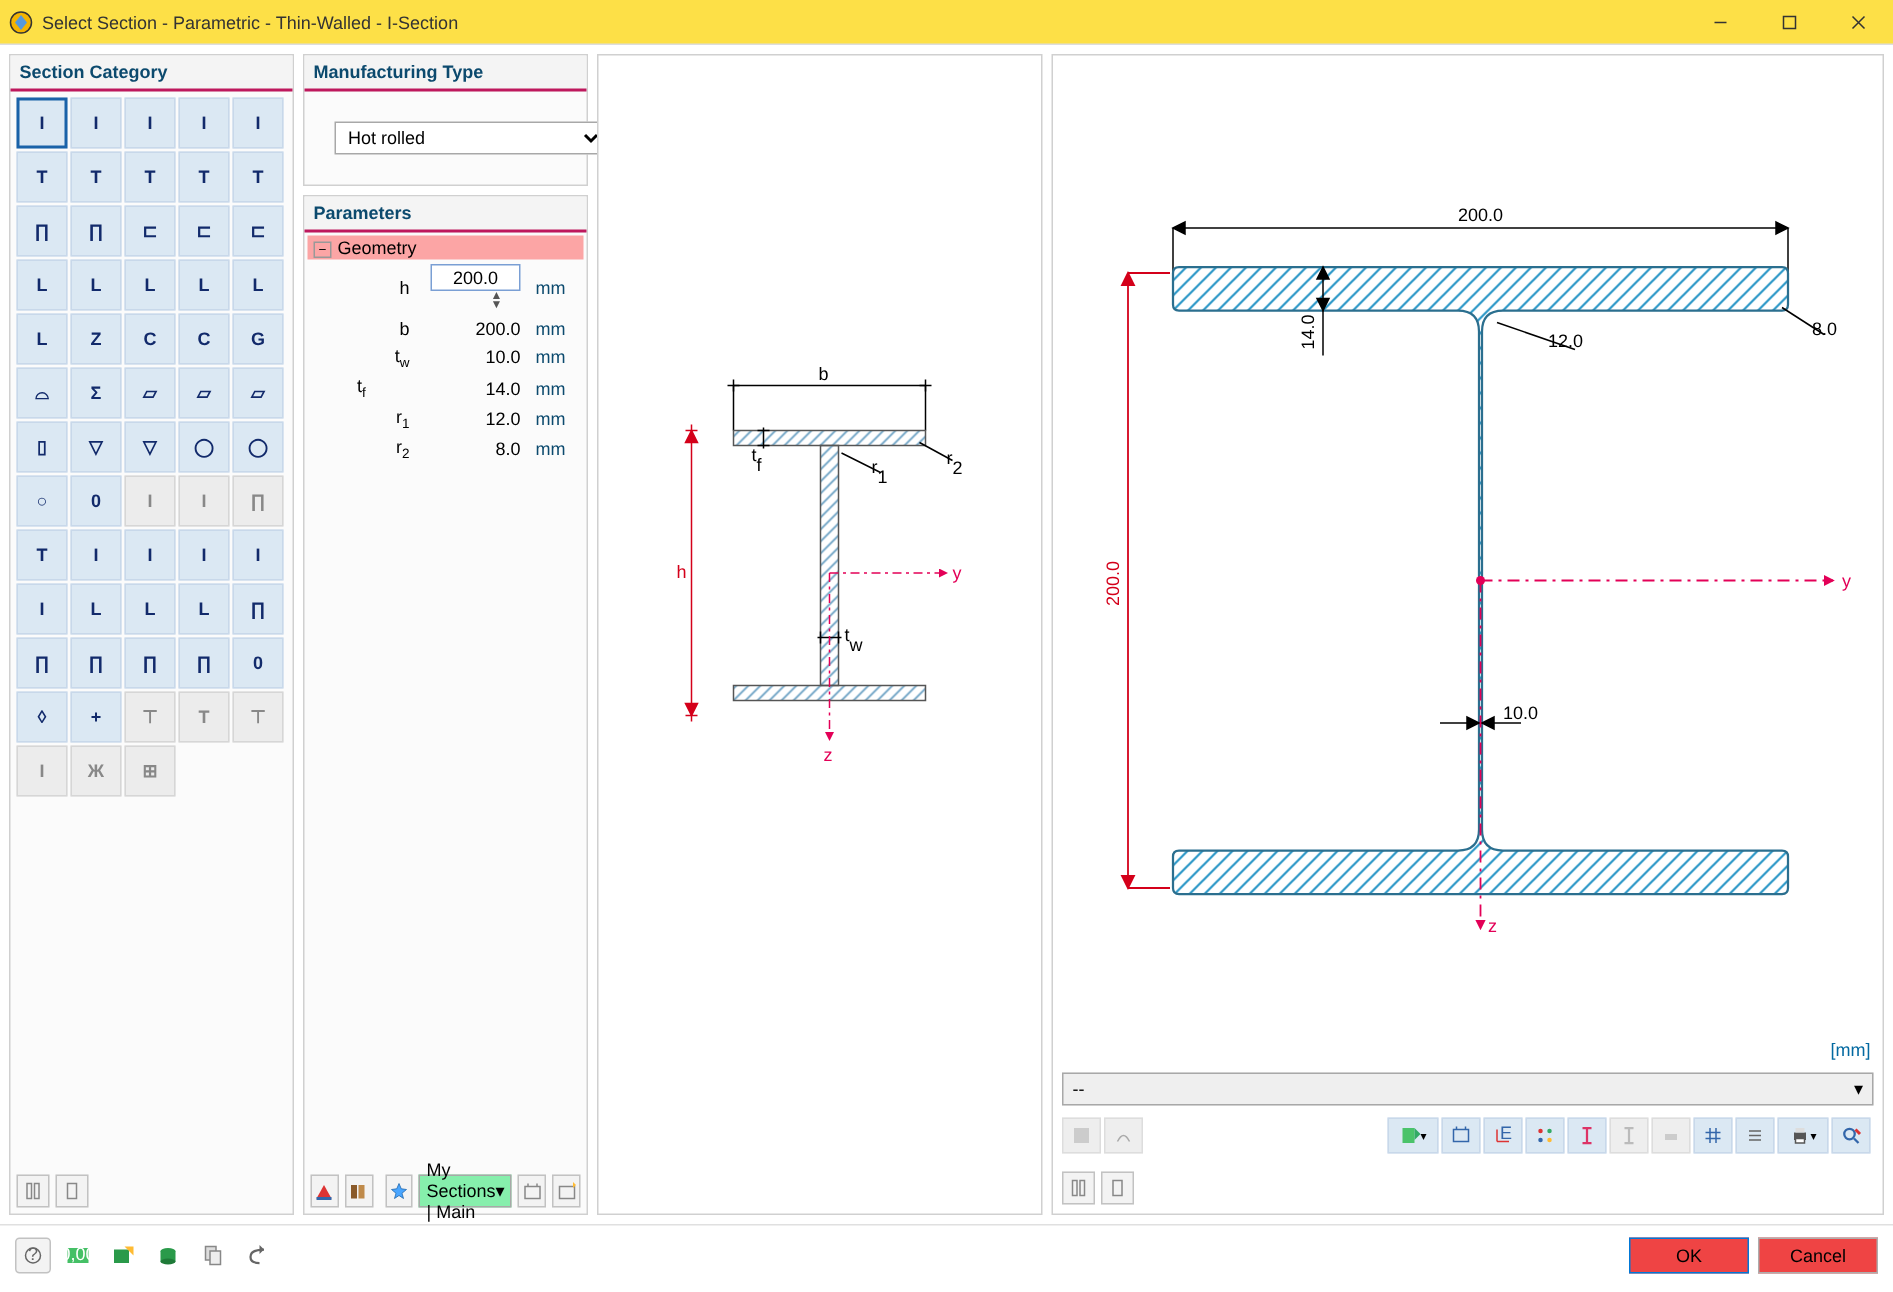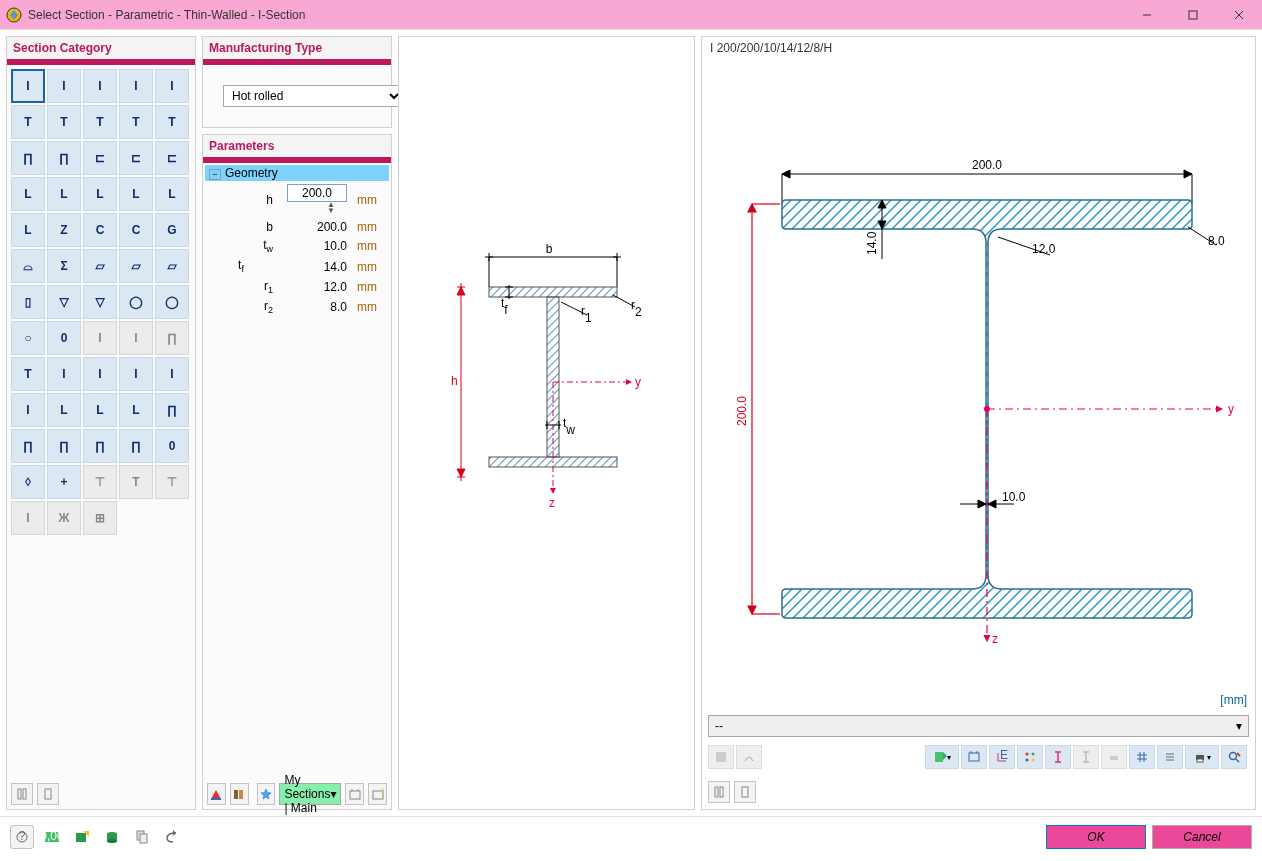--- a/index.html
+++ b/index.html
@@ -1,49 +1,49 @@
 <!DOCTYPE html>
 <html><head>
 <meta charset="utf-8">
 <style>
 * { box-sizing: border-box; margin: 0; padding: 0; font-family: "Segoe UI", Tahoma, sans-serif; font-size: 12px; }
 body { background:#fff; overflow:hidden; width:1262px; height:861px; }
 
 
-.titlebar { height:30px; background:#f9a8d4; border-bottom:1px solid #ddd; display:flex; align-items:center; padding:0 0 0 6px; }
+.titlebar { height:30px; background:#fde047; border-bottom:1px solid #ddd; display:flex; align-items:center; padding:0 0 0 6px; }
 .titlebar .app-icon { width:16px; height:16px; margin-right:6px; }
 .titlebar .title { flex:1; color:#333; }
 .titlebar .win-btn { width:46px; height:30px; display:flex; align-items:center; justify-content:center; color:#333; }
 
 
 .content { display:flex; height:786px; padding:6px; gap:6px; }
 .panel { border:1px solid #d0d0d0; background:#fbfbfb; display:flex; flex-direction:column; }
 .col-left  { width:190px; }
 .col-diag  { flex:1; background:#fff; position:relative; }
 .col-right { width:555px; background:#fff; position:relative; }
 
-.panel-header { color:#be185d; font-weight:600; padding:4px 6px; background:#f4f4f4; border-bottom:6px solid #be185d; }
+.panel-header { color:#0c4a6e; font-weight:600; padding:4px 6px; background:#f4f4f4; border-bottom:2px solid #be185d; }
 
 
 .cat-grid { display:grid; grid-template-columns:repeat(5,34px); grid-auto-rows:34px; gap:2px; padding:4px; }
 .cat-btn { border:1px solid #c8d8ea; background:#dbe8f3; display:flex; align-items:center; justify-content:center; color:#122a6b; font-weight:bold; cursor:pointer; }
 .cat-btn.sel { border:2px solid #1a62a8; }
 .cat-btn.dis { background:#ececec; color:#888; border-color:#d6d6d6; }
 
 .left-bottom { margin-top:auto; padding:4px; display:flex; gap:4px; }
 .small-btn { width:22px; height:22px; border:1px solid #c2c2c2; background:#f3f3f3; display:flex; align-items:center; justify-content:center; cursor:pointer; }
 
 
 .mfg-select { width:calc(100% - 8px); margin:20px; height:22px; border:1px solid #a8a8a8; background:#fff; padding:2px 4px; }
 .param-table { width:100%; font-size:11px; }
 .param-table td { padding:1px 4px; }
 .param-table .val { text-align:right; width:60px; }
-.param-table .unit { width:36px; color:#a16207; }
+.param-table .unit { width:36px; color:#0c4a6e; }
 .param-table input.spin { width:60px; text-align:right; border:1px solid #7a9fd4; padding:1px 14px 1px 2px; }
-.geom-row { background:#7dd3fc; }
+.geom-row { background:#fca5a5; }
 .tree-toggle { width:12px; display:inline-block; text-align:center; border:1px solid #999; font-size:9px; line-height:9px; margin-right:4px; }
 
 .mid-bottom { margin-top:auto; padding:4px; display:flex; gap:4px; align-items:center; }
 .combo { flex:1; height:22px; border:1px solid #a8a8a8; background:#86efac; padding:2px 4px; display:flex; align-items:center; justify-content:space-between; }
 
 
 .diag-panel { position:relative; width:100%; height:100%; }
 .diag-panel svg { position:absolute; left:0; top:0; }
 
 
@@ -55,21 +55,21 @@
 .right-toolbar .tbtn.dis { background:#eee; border-color:#ddd; color:#aaa; }
 .right-toolbar .spacer { flex:1; }
 .right-toolbar .tbtn.arrow { width:34px; }
 .right-bottom { position:absolute; left:6px; right:6px; bottom:6px; height:22px; display:flex; gap:4px; }
 
 
 .btnbar { height:40px; border-top:1px solid #e0e0e0; display:flex; align-items:center; padding:0 10px; gap:6px; }
 .btnbar .tool { width:24px; height:24px; border:1px solid transparent; display:flex; align-items:center; justify-content:center; cursor:pointer; border-radius:3px; }
 .btnbar .tool.box { border-color:#c2c2c2; background:#f3f3f3; }
 .btnbar .push { margin-left:auto; }
-.btnbar button.std { width:100px; height:24px; border:1px solid #adadad; background:#ec4899; cursor:pointer;font-style:italic; }
+.btnbar button.std { width:80px; height:24px; border:1px solid #adadad; background:#ef4444; cursor:pointer; }
 .btnbar button.std.primary { border:1px solid #0078d7; }
 
 sub { font-size:9px; }
 </style>
 </head>
 <body>
 
 <div class="titlebar">
   <svg class="app-icon" viewBox="0 0 16 16">
       <circle cx="8" cy="8" r="7" fill="#f4b400" stroke="#333"></circle>
@@ -325,21 +325,20 @@
         <line x1="154" y1="345" x2="232" y2="345" stroke="#e30057" stroke-dasharray="6 3 2 3" marker-end="url(#arrR)"></line>
         <text x="236" y="349" fill="#e30057">y</text>
 
         <line x1="154" y1="345" x2="154" y2="456" stroke="#e30057" stroke-dasharray="6 3 2 3" marker-end="url(#arrR)"></line>
         <text x="150" y="470" fill="#e30057">z</text>
       </svg>
     </div>
   </div>
 
   <div class="panel col-right">
-    <div class="right-header">I 200/200/10/14/12/8/H</div>
     <div class="diag-panel" style="height:640px;">
       <svg width="545" height="640" viewBox="0 0 545 640">
         <defs>
           <pattern id="hatch2" patternUnits="userSpaceOnUse" width="10" height="10">
             <path d="M-2,2 l4,-4 M0,10 l10,-10 M8,12 l4,-4" stroke="#2b97c7" stroke-width="1.5"></path>
           </pattern>
           <marker id="arrR2" markerWidth="6" markerHeight="6" refX="5" refY="3" orient="auto">
               <path d="M0,0 L6,3 L0,6 Z" fill="#e30057"></path>
             </marker>
         </defs>

